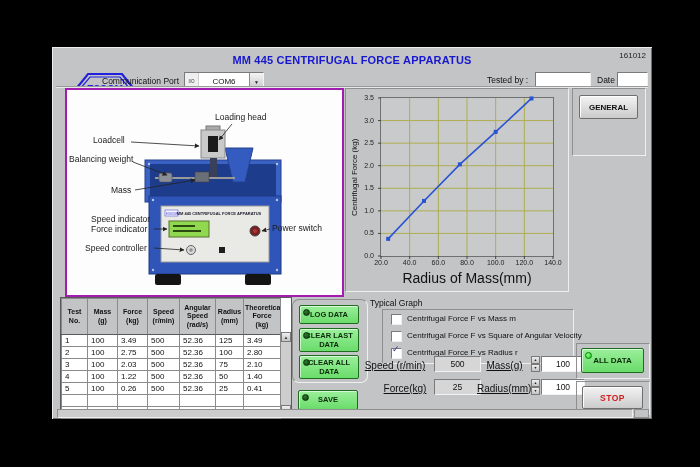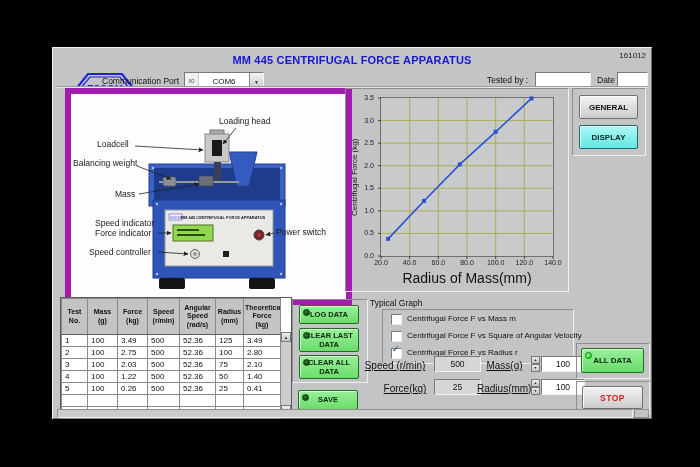--- a/index.html
+++ b/index.html
@@ -20,21 +20,21 @@
   .combo .io{width:13px;font-size:4.5px;display:flex;align-items:center;justify-content:center;color:#333;border-right:1px solid #cfcfcf;background:#efefef;}
   .combo .val{flex:1;display:flex;align-items:center;justify-content:center;font-size:8px;color:#111;text-align:center;}
   .combo .arrow{width:13px;background:linear-gradient(#f4f4f4,#c6c6c6);border-left:1px solid #8a8a8a;display:flex;align-items:center;justify-content:center;font-size:5px;color:#222;}
   .tested-label{left:435px;top:28px;}
   .field{position:absolute;height:15px;background:#fff;border:1px solid;border-color:#7a7a7a #f2f2f2 #f2f2f2 #7a7a7a;font-size:8.5px;padding:0 2px;box-sizing:border-box;font-family:inherit;}
   .tested-field{left:483px;top:25px;width:56px;}
   .date-label{left:545px;top:28px;}
   .date-field{left:565px;top:25px;width:31px;}
   
   .frame{border:1px solid;border-color:#8f8f8f #efefef #efefef #8f8f8f;}
-  .img-panel{left:13px;top:41px;width:275px;height:205px;background:#fdfdfd;border:6px solid #a21caf;}
+  .img-panel{left:13px;top:41px;width:275px;height:205px;background:#fdfdfd;border:2px solid #a21caf;}
   .app-label{position:absolute;font-size:8.5px;color:#1a1a1a;white-space:nowrap;}
   .chart-group{left:293px;top:41px;width:222px;height:202px;}
   .plot-wrap{position:absolute;left:34px;top:8px;width:172px;height:158px;background:#c9cacb;border:1px solid #707070;}
   .plot-wrap svg{overflow:visible;display:block;}
   .yticks{position:absolute;left:4px;top:9px;width:26px;height:158px;}
   .yticks span{position:absolute;right:2px;width:24px;text-align:right;font-size:7px;color:#222;}
   .xticks{position:absolute;left:35px;top:170px;width:172px;height:9px;}
   .xticks span{position:absolute;width:26px;text-align:center;font-size:7px;color:#222;}
   .xlabel{left:35px;top:181px;width:172px;text-align:center;font-size:14px;color:#111;}
   .ylabel{left:3px;top:9px;height:158px;width:10px;writing-mode:vertical-rl;transform:rotate(180deg);
@@ -55,21 +55,21 @@
   
   .table-wrap{left:8px;top:250px;width:230px;height:118px;background:#fff;border:1px solid #5a5a5a;}
   table{border-collapse:collapse;table-layout:fixed;width:219px;}
   th,td{border:1px solid #8a8a8a;overflow:hidden;white-space:nowrap;}
   thead th{background:#c3c4c6;font-size:7px;font-weight:bold;color:#111;height:33px;vertical-align:middle;text-align:center;line-height:1.2;border-bottom:1px solid #5a5a5a;}
   tbody td{font-size:8px;color:#111;height:11px;padding:0 3px;background:#fff;text-align:left;}
   .scrollbar{position:absolute;left:219px;top:34px;width:10px;height:83px;background:#cdcdcd;border-left:1px solid #8a8a8a;}
   .sb-btn{position:absolute;left:0;width:10px;height:10px;background:linear-gradient(#f0f0f0,#c2c2c2);border:1px solid #7a7a7a;box-sizing:border-box;font-size:4.5px;color:#333;display:flex;align-items:center;justify-content:center;}
   .sb-up{top:0;} .sb-dn{bottom:0;}
   
-  .log-group{left:240px;top:252px;width:74px;height:82px;}
+  .log-group{left:240px;top:252px;width:74px;height:82px;border-radius:7px;}
   .btn-log{position:absolute;left:6px;top:5px;width:60px;height:19px;}
   .btn-clear-last{position:absolute;left:6px;top:28px;width:60px;height:24px;}
   .btn-clear-all{position:absolute;left:6px;top:55px;width:60px;height:24px;text-align:center;}
   .btn-save{left:246px;top:341px;width:60px;height:20px;}
   
   .tg-title{left:318px;top:251px;font-size:8.5px;color:#111;}
   .tg-frame{left:330px;top:262px;width:190px;height:53px;}
   .tg-row{position:absolute;left:8px;height:12px;display:flex;align-items:flex-start;cursor:pointer;}
   .cbx{position:relative;width:9px;height:9px;background:#fff;border:1px solid;border-color:#7a7a7a #eee #eee #7a7a7a;margin-right:5px;flex:none;}
   .cbx .mk{position:absolute;left:0px;top:-4px;font-size:9px;font-weight:bold;color:#22368c;line-height:1;}
@@ -243,21 +243,20 @@
           <span style="left: 101.667px;">100.0</span>
           <span style="left: 130.333px;">120.0</span>
           <span style="left: 159px;">140.0</span>
         </div>
       <div class="abs xlabel">Radius of Mass(mm)</div>
     </div>
 
     
     <div class="abs frame view-group">
       <button class="btn-gray btn-general">GENERAL</button>
-      <button class="btn-cyan btn-display">DISPLAY</button>
     </div>
 
     
     <div class="abs table-wrap">
       <table>
         <colgroup>
           <col style="width:26px">
             <col style="width:30px">
             <col style="width:30px">
             <col style="width:32px">

